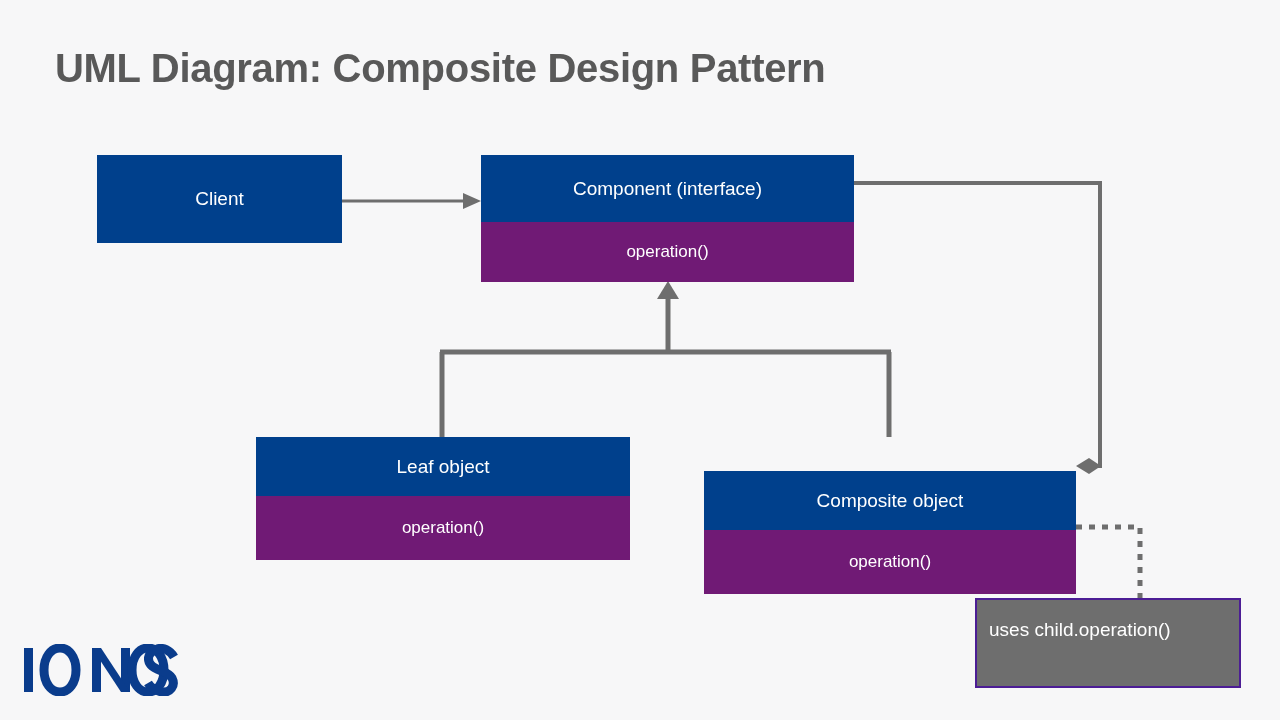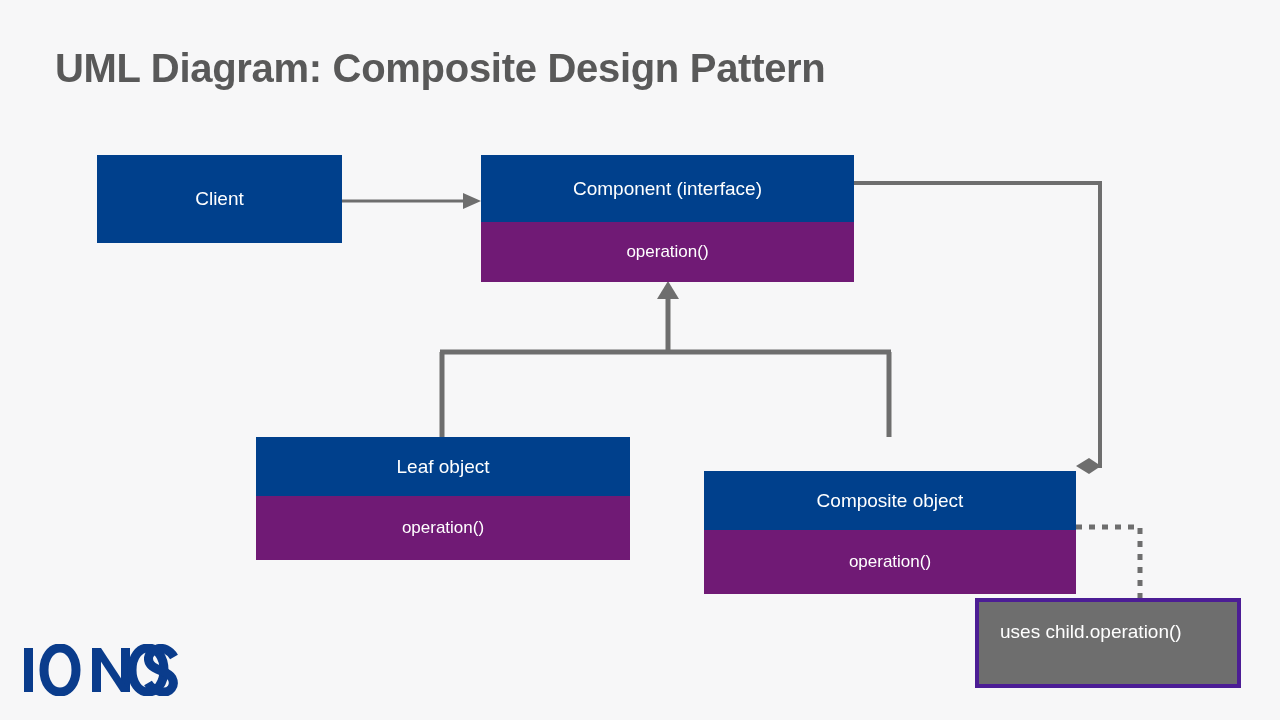--- a/index.html
+++ b/index.html
@@ -118,26 +118,26 @@
   #composite-box .uml-body   { height: 64px; }
 
   
   #note-box {
     position: absolute;
     left: 975px;
     top: 598px;
     width: 266px;
     height: 90px;
     background: #6e6e6e;
-    border: 4px solid #4c1d95;
+    border: 2px solid #4c1d95;
     box-sizing: border-box;
     color: #ffffff;
     font-size: 19px;
     line-height: 28px;
-    padding: 16px 12px 0 21px;
+    padding: 16px 12px 0 12px;
     z-index: 3;
   }
   .note-line { white-space: nowrap; }
 
   
   #ionos-logo {
     position: absolute;
     left: 22px;
     top: 644px;
     z-index: 3;

